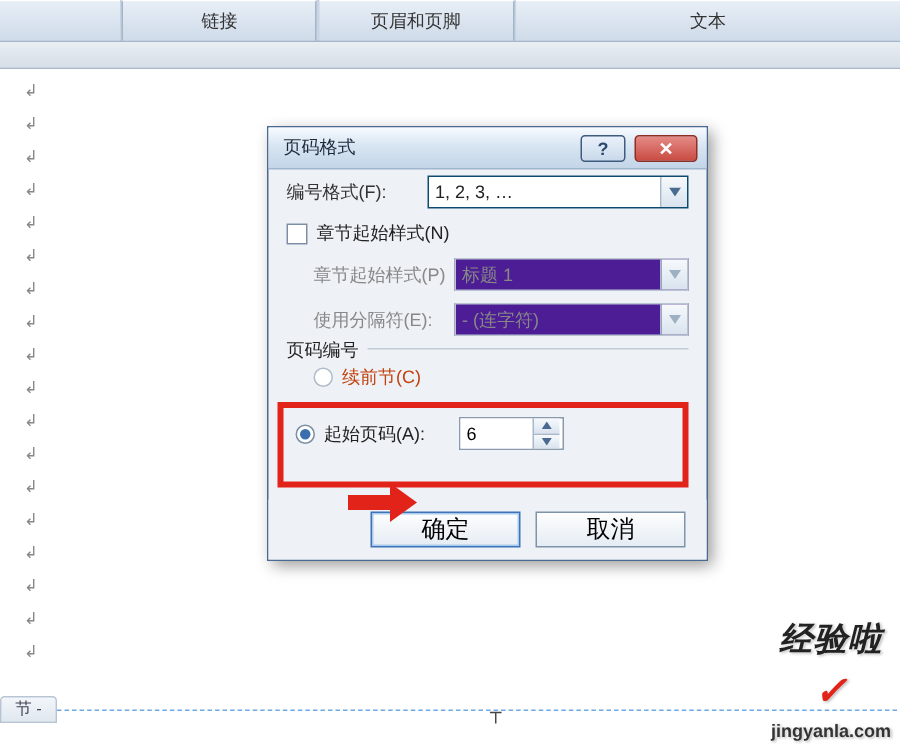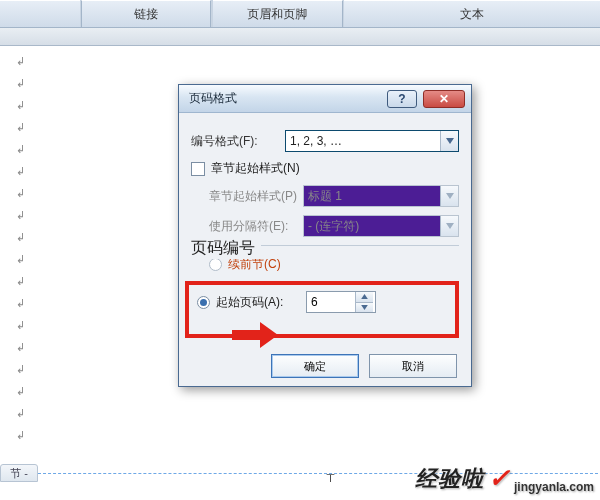--- a/index.html
+++ b/index.html
@@ -25,52 +25,52 @@
   .cursor-mark { position: absolute; left: 326px; bottom: 8px; font-size: 18px; color: #444; }
 
   
   .dialog { position: absolute; left: 178px; top: 84px; width: 294px; background: #eef1f5; border: 1px solid #4a6a91; box-shadow: 3px 3px 10px rgba(0,0,0,.4); }
   .titlebar { height: 28px; background: linear-gradient(#f7fbff,#d8e5f2 45%,#c3d5e8); display: flex; align-items: center; padding-left: 10px; border-bottom: 1px solid #9fb6cf; }
   .titlebar-title { font-size: 12px; color: #1a2a3a; flex: 1; }
   .winbtns { display: flex; align-items: center; gap: 6px; padding-right: 6px; }
   .winbtn { width: 30px; height: 18px; border: 1px solid #3f5b7e; border-radius: 3px; display: flex; align-items: center; justify-content: center; background: linear-gradient(#e9f1fa,#c9d9ea); color: #2a4870; font-weight: bold; font-size: 12px; }
   .winbtn.close { width: 42px; background: linear-gradient(#e58b86,#c94b43); color: #fff; border-color: #8f2d27; }
 
-  .body { padding: 17px 12px 44px; font-size: 12px; color: #222; position: relative; }
+  .body { padding: 4px 12px 44px; font-size: 12px; color: #222; position: relative; }
   .row { display: flex; align-items: center; margin-bottom: 8px; }
   .lbl { width: 94px; color: #333; }
   .lbl.dis { color: #888; }
   .select { flex: 1; height: 22px; background: #fff; border: 1px solid #0c4a6e; display: flex; align-items: center; padding: 0 4px; position: relative; }
   .select.dis { background: #4c1d95; color: #888; border-color:#b9c4d0; }
   .select .arrow { position: absolute; right: 0; top: 0; bottom: 0; width: 18px; background: linear-gradient(#f6f9fc,#d9e3ee); border-left: 1px solid #a9b8c9; display: flex; align-items: center; justify-content: center; }
   .select .arrow svg { width: 8px; height: 6px; }
   .checkbox { width: 14px; height: 14px; border: 1px solid #7b8ea3; background: #fff; margin-right: 6px; }
   .indent { padding-left: 18px; }
   .group { border-top: 1px solid #c1ccd8; margin-top: 6px; padding-top: 8px; position: relative; }
-  .group-title { position: absolute; top: -8px; left: 0; background: #eef1f5; padding-right: 6px; font-size: 16px; }
+  .group-title { position: absolute; top: -8px; left: 0; background: #eef1f5; padding-right: 6px; font-size: 12px; }
   .radio { width: 13px; height: 13px; border-radius: 50%; border: 1px solid #7b8ea3; background: #fff; margin-right: 6px; display: inline-flex; align-items: center; justify-content: center; }
   .radio.sel::after { content: ""; width: 7px; height: 7px; border-radius: 50%; background: #3a6fae; }
   .radio.dis { border-color: #b0bcc9; }
   .spin { display: flex; border: 1px solid #8a9bad; height: 22px; background: #fff; width: 70px; position: relative; }
   .spin input { border: none; width: 48px; padding: 0 4px; font-size: 12px; outline: none; }
   .spin .sbtns { width: 18px; border-left: 1px solid #a9b8c9; display: flex; flex-direction: column; }
   .spin .sbtn { flex: 1; display: flex; align-items: center; justify-content: center; background: linear-gradient(#f6f9fc,#d9e3ee); }
   .spin .sbtn + .sbtn { border-top: 1px solid #a9b8c9; }
   .spin .sbtn svg { width: 7px; height: 5px; }
 
   .highlight { border: 4px solid #e2231a; padding: 6px 8px; margin: 6px 0 4px -6px; }
 
   .footer { position: absolute; left: 0; right: 0; bottom: 0; height: 40px; display: flex; justify-content: flex-end; align-items: center; gap: 10px; padding: 0 14px; background: #eef1f5; }
-  .btn { width: 88px; height: 24px; border: 1px solid #7f94ab; background: linear-gradient(#fdfefe,#e5ecf3); font-size: 11px; display: flex; align-items: center; justify-content: center; cursor: pointer; }
+  .btn { width: 100px; height: 24px; border: 1px solid #7f94ab; background: linear-gradient(#fdfefe,#e5ecf3); font-size: 16px; display: flex; align-items: center; justify-content: center; cursor: pointer; }
   .btn.primary { border: 1px solid #3d74b8; box-shadow: 0 0 0 1px #a9caed inset; }
 
   .red-arrow { position: absolute; left: 232px; top: 322px; }
   .red-arrow svg { width: 46px; height: 26px; }
 
-  .watermark { position: absolute; right: 6px; bottom: 6px; display: flex; align-items: flex-end; gap: 4px; text-shadow: 0 0 3px #fff, 1px 1px 2px rgba(0,0,0,.4); }
+  .watermark { position: absolute; right: 6px; bottom: 6px; display: flex; align-items: center; gap: 4px; text-shadow: 0 0 3px #fff, 1px 1px 2px rgba(0,0,0,.4); flex-direction: column; }
   .wm-main { font-size: 22px; font-weight: 800; color: #222; font-style: italic; letter-spacing: 1px; }
   .wm-check { color: #e2231a; font-size: 26px; font-weight: 900; font-style: italic; }
   .wm-sub { font-size: 12px; color: #333; font-weight: 600; }
 </style>
 </head>
 <body>
 
 <div class="ribbon">
   <div class="ribbon-cell rc1"></div>
   <div class="ribbon-cell rc2">链接</div>

